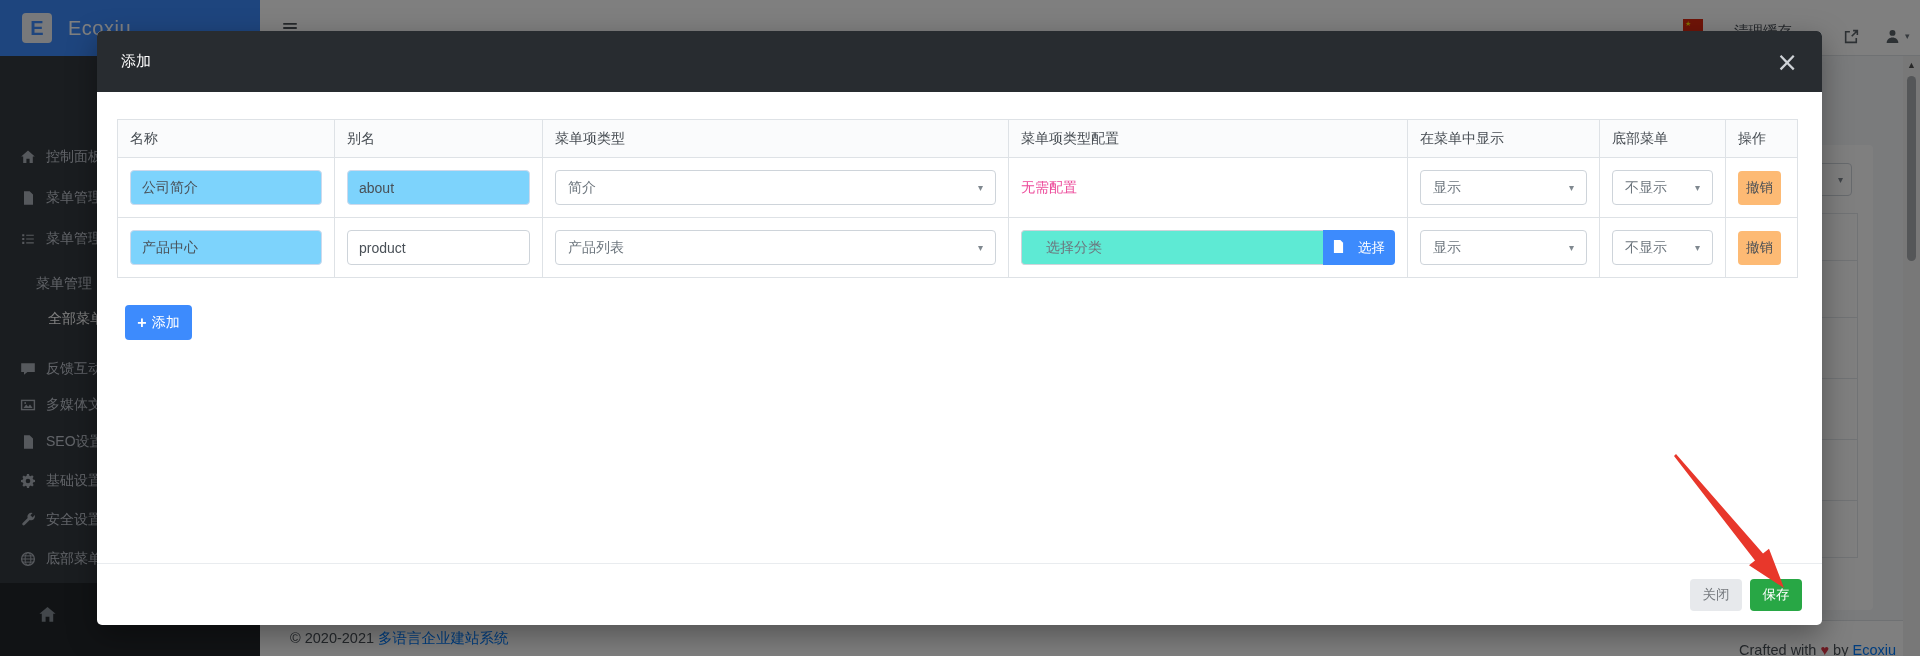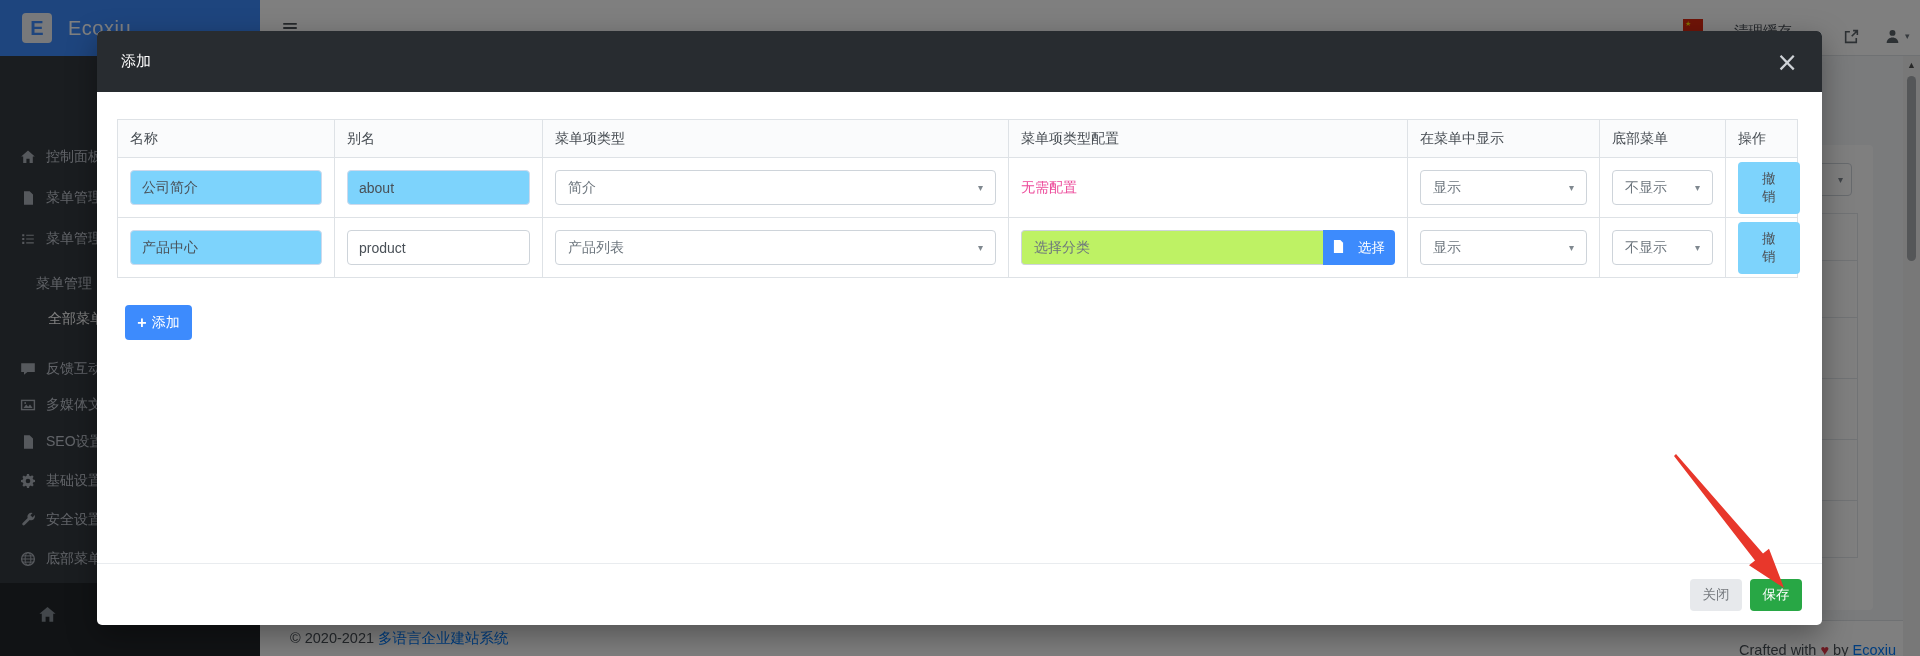--- a/index.html
+++ b/index.html
@@ -63,26 +63,26 @@
   .mtable tbody td { height:60px; }
 
   .inp { width:100%; height:35px; border:1px solid #ced4da; border-radius:4px; padding:0 11px; font-size:14px; color:#495057;
          font-family:"Liberation Sans","DejaVu Sans",sans-serif; background:#fff; outline:none; }
   .inp.autofill { background:#7dd3fc; border-color:#cdd9ec; }
   .sel { height:35px; border:1px solid #ced4da; border-radius:4px; background:#fff; display:flex; align-items:center; padding:0 12px;
          color:#6c757d; cursor:pointer; }
   .sel .caret { margin-left:auto; font-size:10px; color:#808990; }
   .cfg-text { color:#ec4899; }
   .picker { display:flex; height:35px; }
-  .picker-input { flex:1; background:#bef264; border:1px solid #ced4da; border-right:none; border-radius:4px 0 0 4px;
-                  line-height:33px; padding:0 12px; color:#6c757d; }
+  .picker-input { flex:1; background:#5eead4; border:1px solid #ced4da; border-right:none; border-radius:4px 0 0 4px;
+                  line-height:33px; padding:0 24px; color:#6c757d; }
   .picker-btn { width:72px; background:#3d8bfd; color:#fff; border:none; border-radius:0 4px 4px 0; display:flex; align-items:center;
                 justify-content:center; gap:14px; font-size:13.5px; cursor:pointer; }
   .picker-btn svg { width:11px; height:13px; }
-  .undo-btn { background:#7dd3fc; color:#4c5157; border:none; border-radius:4px; padding:8px 24px; font-size:13.5px; cursor:pointer;
+  .undo-btn { background:#fdba74; color:#4c5157; border:none; border-radius:4px; padding:8px 8px; font-size:13.5px; cursor:pointer;
               font-family:"Liberation Sans","DejaVu Sans",sans-serif; }
 
   .add-btn { position:absolute; left:28px; top:213px; width:67px; height:35px; background:#3d8bfd; border:none; border-radius:4px;
              color:#fff; font-size:14px; cursor:pointer; display:flex; align-items:center; justify-content:center; gap:5px;
              font-family:"Liberation Sans","DejaVu Sans",sans-serif; }
   .add-btn .plus { font-weight:bold; font-size:16px; line-height:1; }
   .btn-close2 { width:52px; height:32px; background:#e7e9ec; color:#75797e; border:none; border-radius:4px; font-size:13.5px; cursor:pointer;
                 font-family:"Liberation Sans","DejaVu Sans",sans-serif; }
   .btn-save { width:52px; height:32px; background:#28a745; color:#ffffff; border:none; border-radius:4px; font-size:13.5px; cursor:pointer;
               font-family:"Liberation Sans","DejaVu Sans",sans-serif; }

